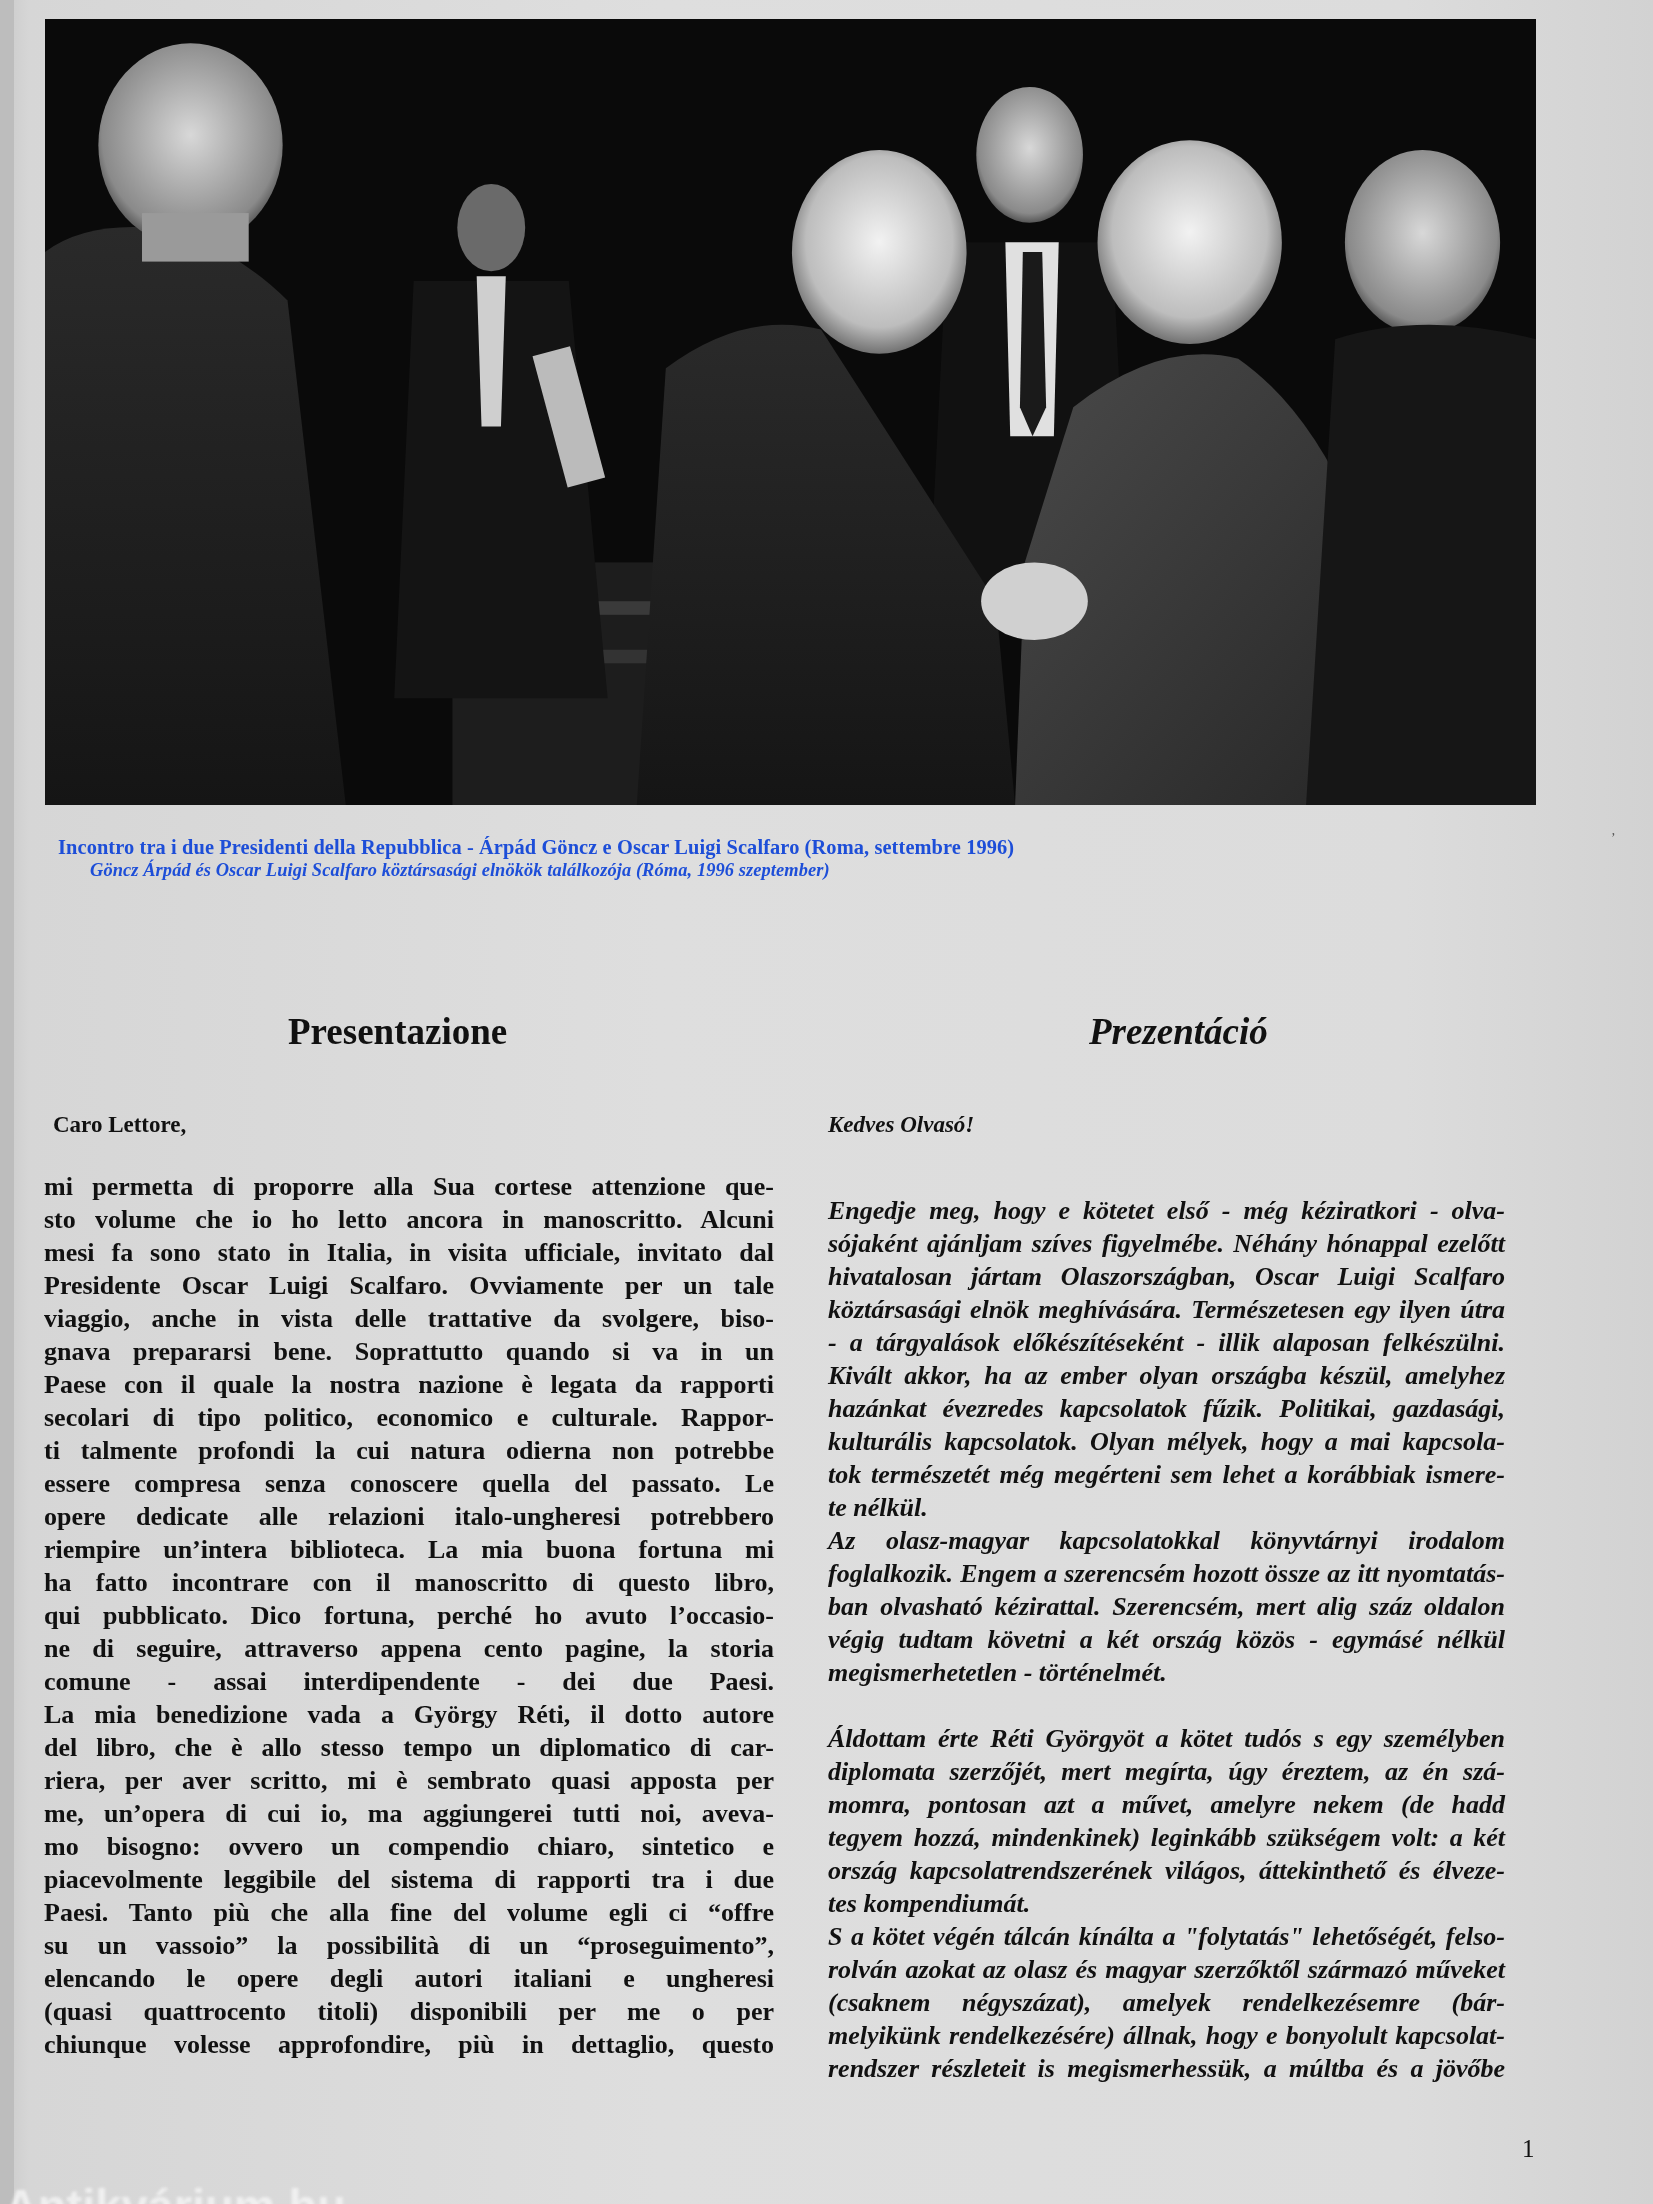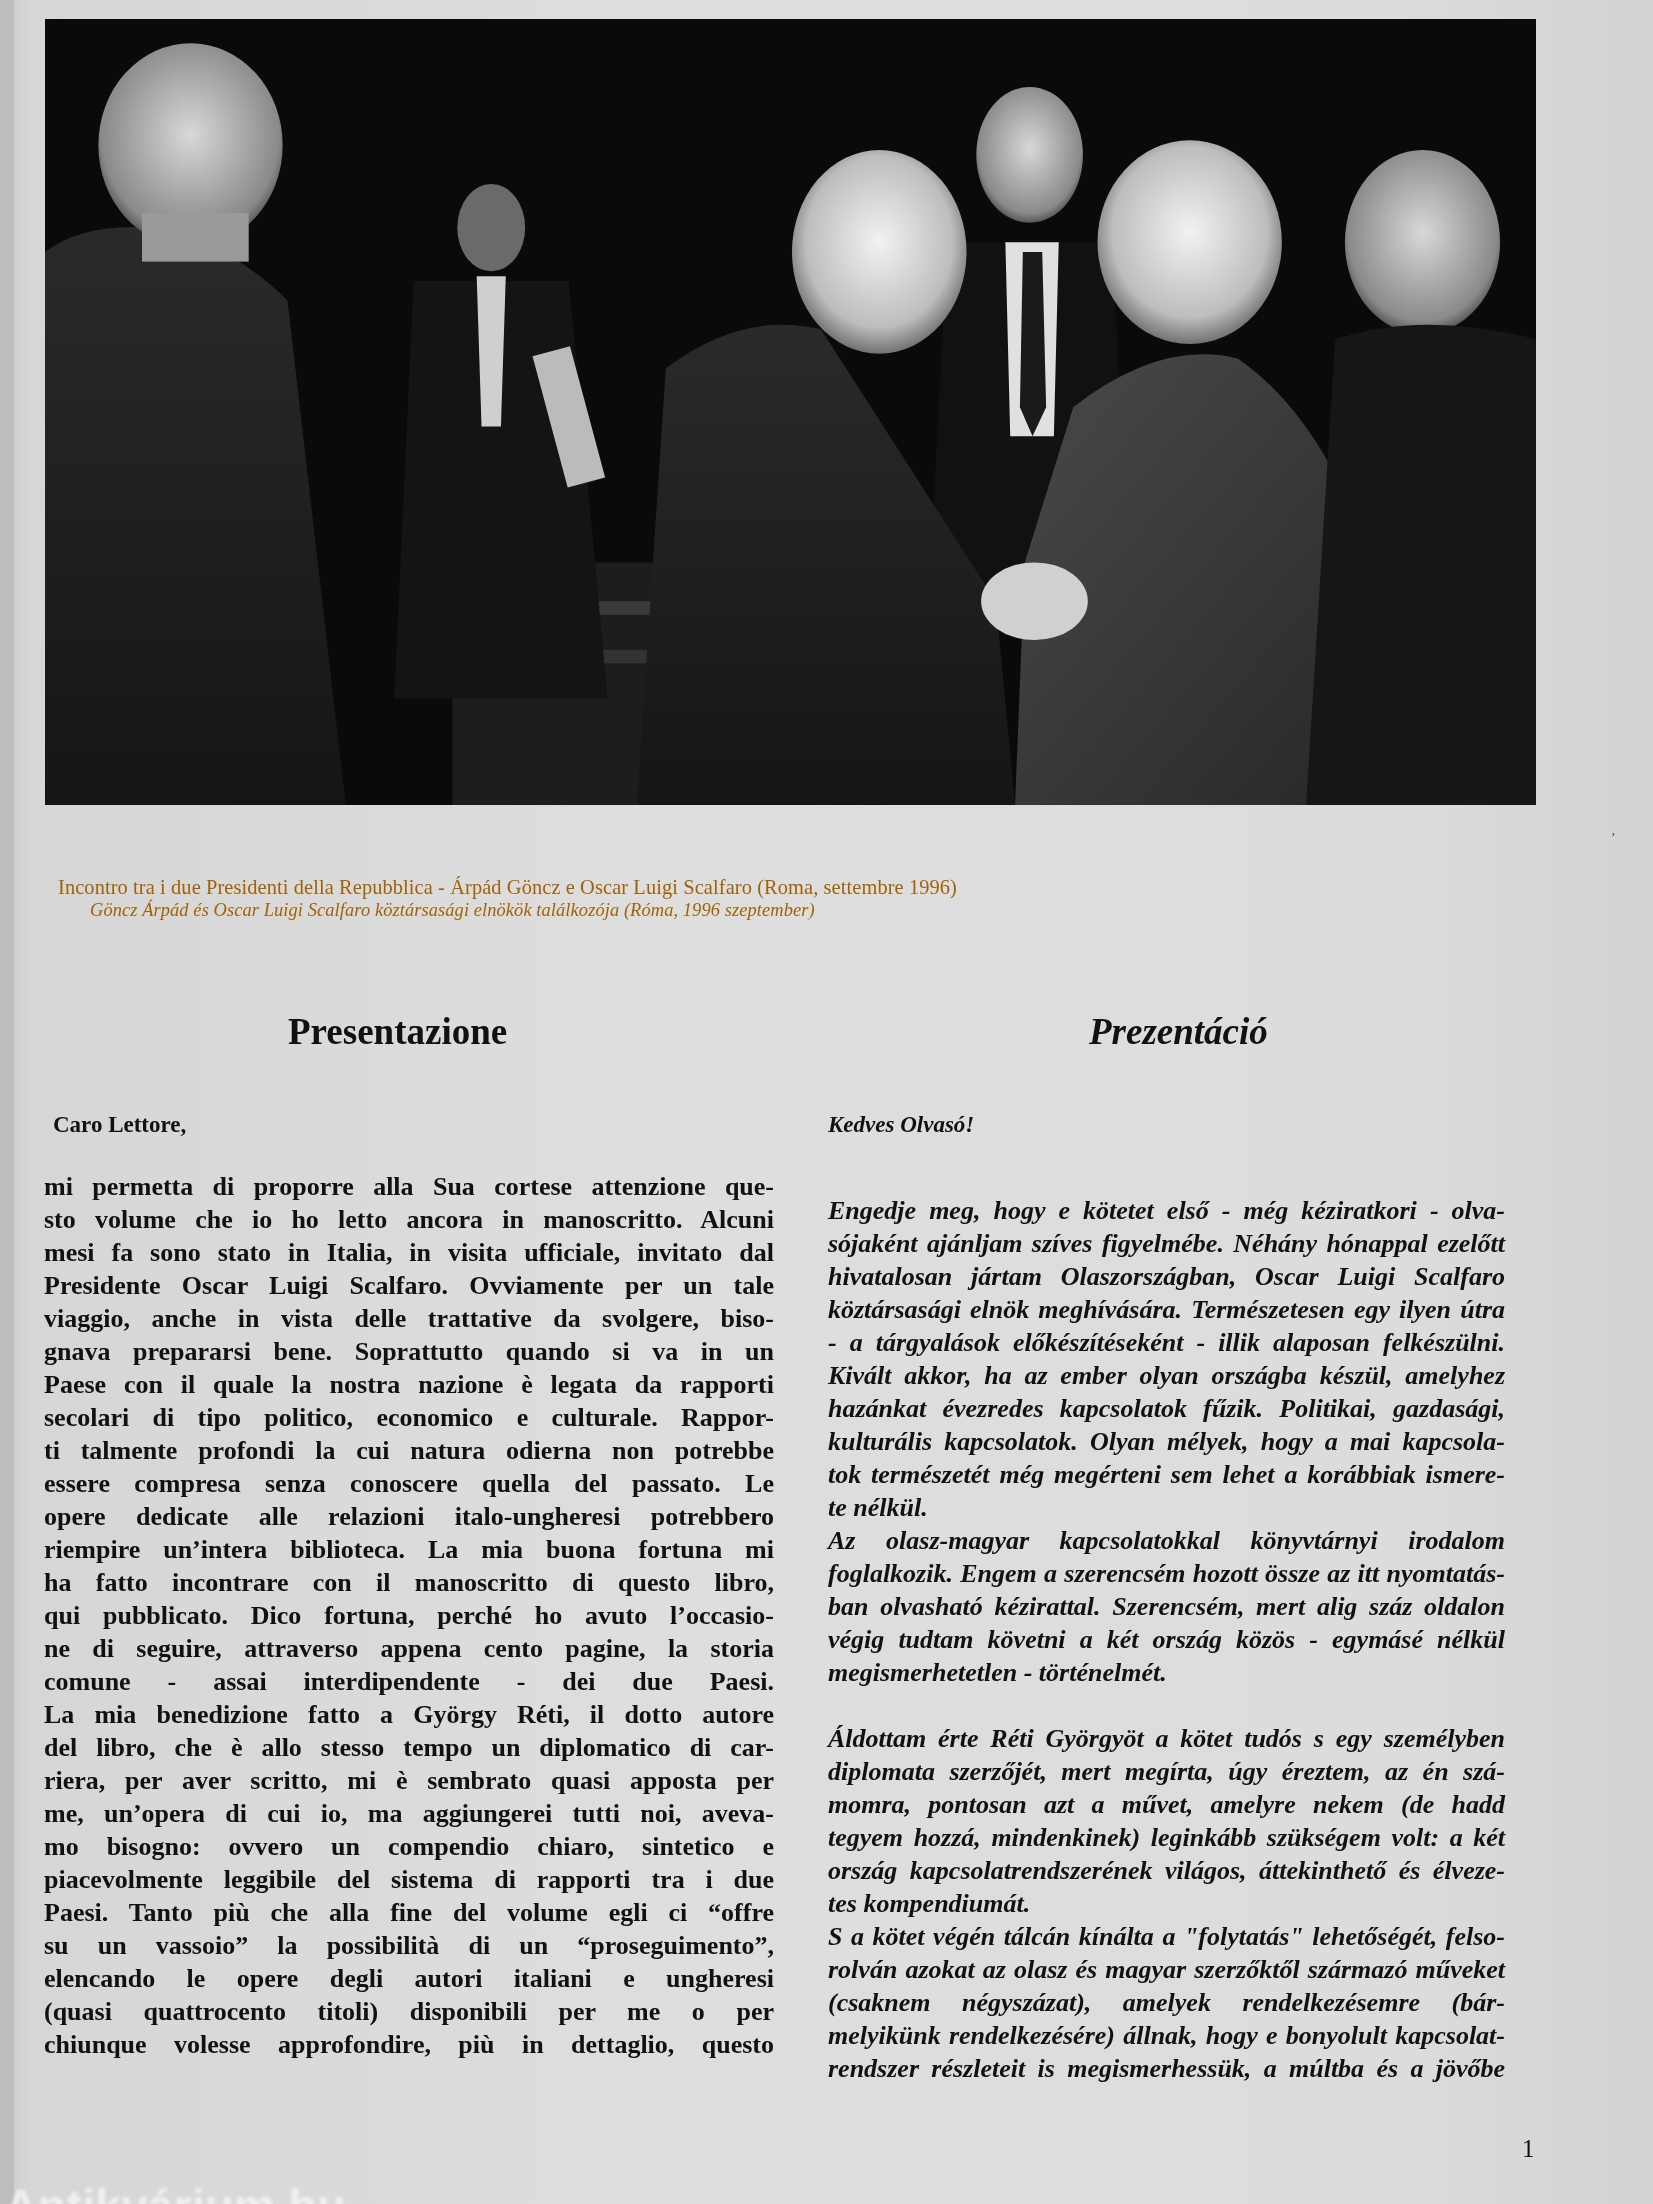--- a/index.html
+++ b/index.html
@@ -8,21 +8,21 @@
     background: linear-gradient(90deg, #c9c9c9 0px, #d6d6d6 29px, #dedede 40%, #dcdcdc 85%, #d2d2d2 100%);
     font-family: "Liberation Serif", "DejaVu Serif", serif;
     color:#111;
   }
   .page-edge { position:absolute; left:0; top:0; width:13.6px; height:2205px; background:#bdbdbd; }
   .photo {
     position:absolute; left:45px; top:19.4px; width:1491px; height:786px;
     background:#0b0b0b; overflow:hidden;
   }
   .photo svg { display:block; width:100%; height:100%; }
-  .caption { position:absolute; left:58px; top:876px; font-size:20.4px; line-height:23px; color:#a16207; letter-spacing:0.1px; }
+  .caption { position:absolute; left:58px; top:836px; font-size:20.4px; line-height:23px; color:#1d4ed8; letter-spacing:0.1px;font-weight:bold; }
   .caption .it { font-style:italic; font-size:18.4px;margin-left:32px; }
   .heading { position:absolute; top:963px; font-size:37px; font-weight:bold; line-height:43px;margin-top:47px; }
   .heading.left { left:288px; }
   .heading.right { left:1089px; font-style:italic; }
   .salutation { position:absolute; top:1108px; font-size:23px; font-weight:bold; line-height:33px; }
   .salutation.left { left:53px; }
   .salutation.right { left:828px; font-style:italic; }
   .col { position:absolute; top:1170px; font-size:26px; line-height:33px; font-weight:bold; text-align:justify; }
   .col.left { left:44px; width:730px; }
   .col.right { left:828px; width:677px; font-style:italic;margin-top:24px; }
@@ -114,21 +114,21 @@
     <span class="line">Paese con il quale la nostra nazione è legata da rapporti</span>
     <span class="line">secolari di tipo politico, economico e culturale. Rappor-</span>
     <span class="line">ti talmente profondi la cui natura odierna non potrebbe</span>
     <span class="line">essere compresa senza conoscere quella del passato. Le</span>
     <span class="line">opere dedicate alle relazioni italo-ungheresi potrebbero</span>
     <span class="line">riempire un’intera biblioteca. La mia buona fortuna mi</span>
     <span class="line">ha fatto incontrare con il manoscritto di questo libro,</span>
     <span class="line">qui pubblicato. Dico fortuna, perché ho avuto l’occasio-</span>
     <span class="line">ne di seguire, attraverso appena cento pagine, la storia</span>
     <span class="line">comune - assai interdipendente - dei due Paesi.</span>
-    <span class="line">La mia benedizione fatto a György Réti, il dotto autore</span>
+    <span class="line">La mia benedizione vada a György Réti, il dotto autore</span>
     <span class="line">del libro, che è allo stesso tempo un diplomatico di car-</span>
     <span class="line">riera, per aver scritto, mi è sembrato quasi apposta per</span>
     <span class="line">me, un’opera di cui io, ma aggiungerei tutti noi, aveva-</span>
     <span class="line">mo bisogno: ovvero un compendio chiaro, sintetico e</span>
     <span class="line">piacevolmente leggibile del sistema di rapporti tra i due</span>
     <span class="line">Paesi. Tanto più che alla fine del volume egli ci “offre</span>
     <span class="line">su un vassoio” la possibilità di un “proseguimento”,</span>
     <span class="line">elencando le opere degli autori italiani e ungheresi</span>
     <span class="line">(quasi quattrocento titoli) disponibili per me o per</span>
     <span class="line">chiunque volesse approfondire, più in dettaglio, questo</span>

